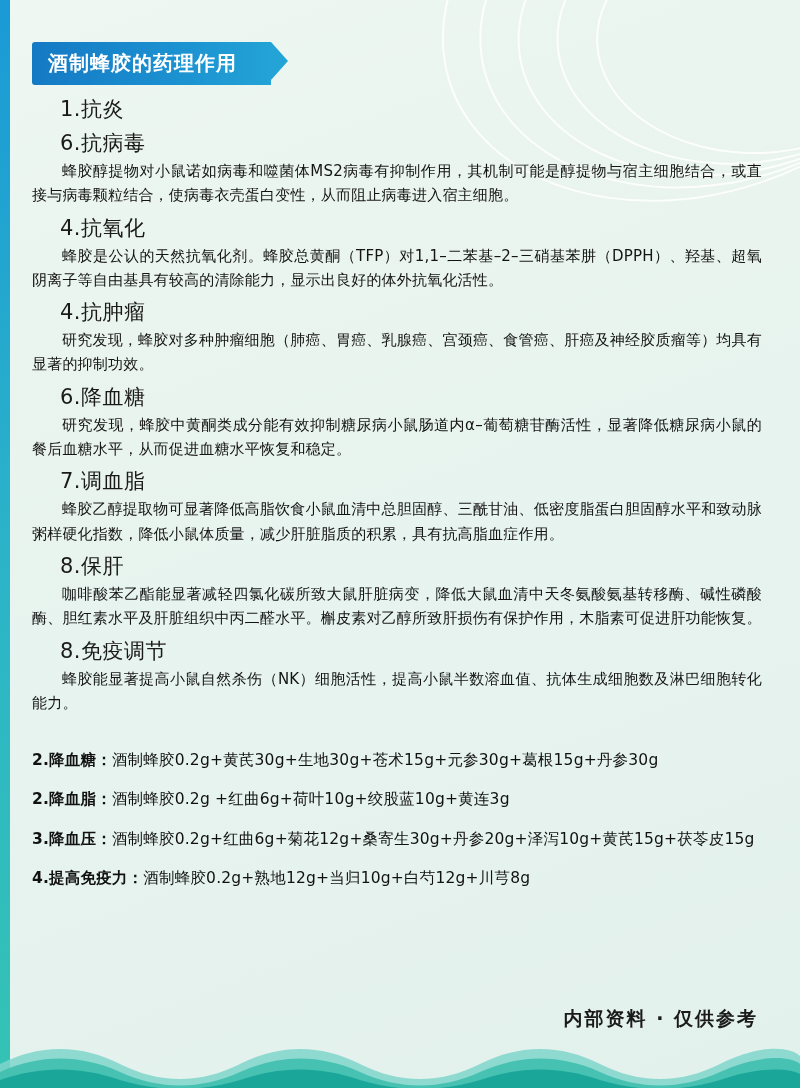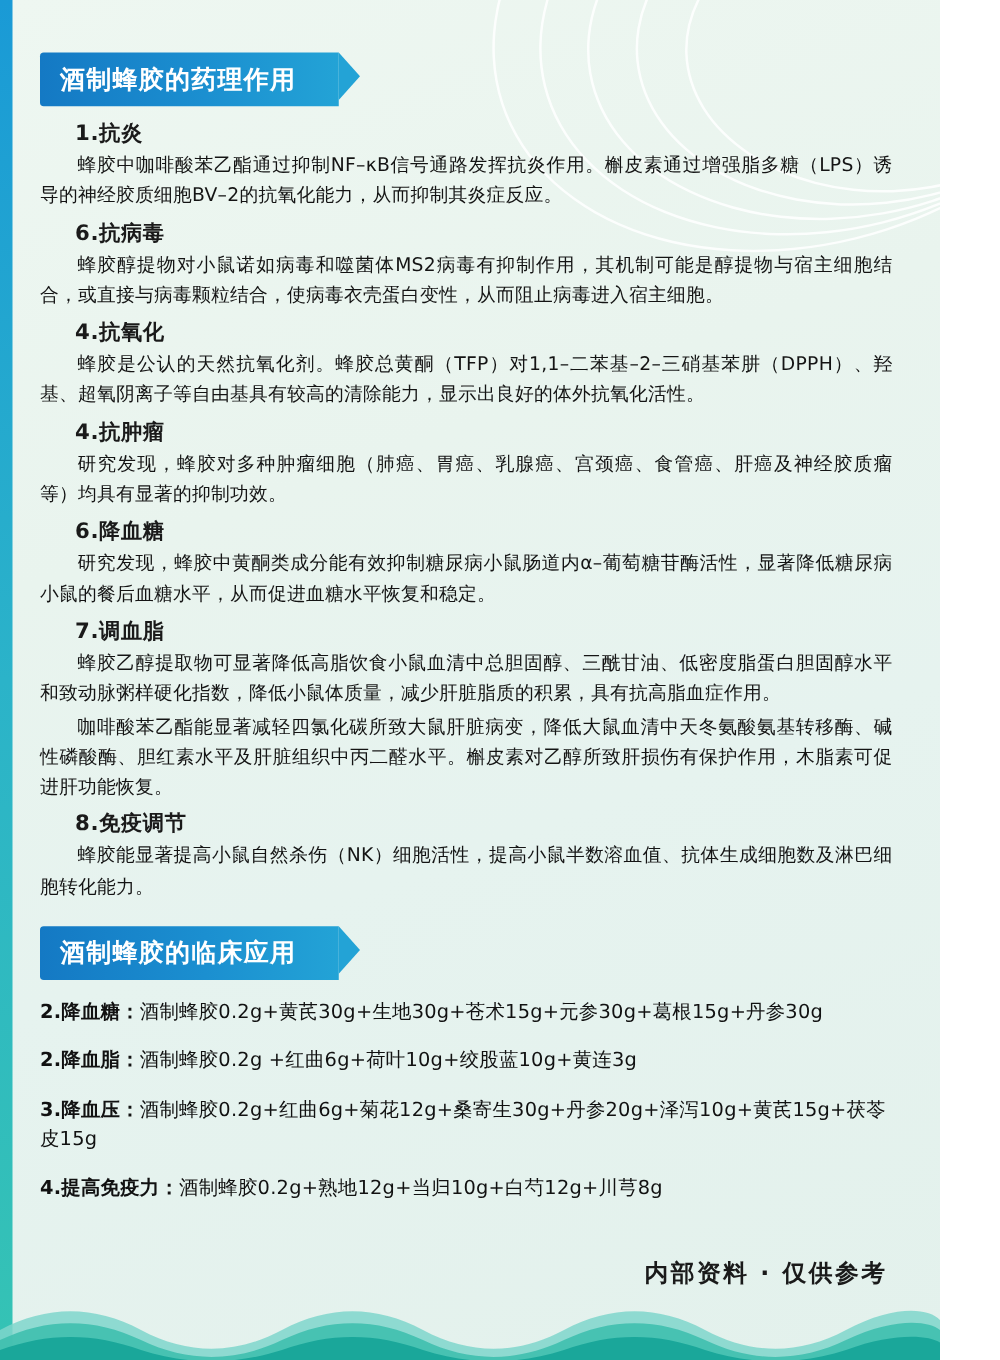--- a/index.html
+++ b/index.html
@@ -8,25 +8,24 @@
   }
   body {
     width: 800px;
     height: 1088px;
     font-family: "DejaVu Sans", "Liberation Sans", sans-serif;
     background: #ffffff;
     overflow: hidden;
   }
   .page {
     position: relative;
-    width: 704px;
+    width: 800px;
     height: 1088px;
     background: linear-gradient(160deg, #eef7f1 0%, #e9f4ee 35%, #e6f3ef 60%, #e3f1ec 100%);
     overflow: hidden;
-    padding-left: 48px;
   }
   
   .swirl {
     position: absolute;
     border: 2px solid rgba(255,255,255,0.85);
     border-radius: 50%;
     pointer-events: none;
   }
   .s1 { width: 520px; height: 380px; right: -160px; top: -190px; transform: rotate(-18deg); }
   .s2 { width: 470px; height: 340px; right: -150px; top: -160px; transform: rotate(-14deg); }
@@ -74,22 +73,22 @@
   .section1 { padding-top: 42px; }
   .section2 { padding-top: 18px; }
 
   .body-block {
     margin: 10px 0 0 0;
     padding: 0 8px 0 6px;
   }
 
   .item { margin-bottom: 2px; }
   .item-title {
-    font-size: 17px;
-    font-weight: bold;
+    font-size: 21px;
+    font-weight: normal;
     color: #1a1a1a;
     margin: 6px 0 2px 28px;
     letter-spacing: 0.5px;
   }
   .item-text {
     font-size: 15px;
     color: #141414;
     line-height: 1.62;
     text-align: justify;
     text-justify: inter-ideograph;
@@ -150,21 +149,20 @@
 
   <div class="content">
 
     <div class="section1">
       <div class="ribbon">酒制蜂胶的药理作用</div>
 
       <div class="body-block">
 
         <div class="item">
           <div class="item-title">1.抗炎</div>
-          <p class="item-text">蜂胶中咖啡酸苯乙酯通过抑制NF–κB信号通路发挥抗炎作用。槲皮素通过增强脂多糖（LPS）诱导的神经胶质细胞BV–2的抗氧化能力，从而抑制其炎症反应。</p>
         </div>
 
 
         <div class="item">
           <div class="item-title">6.抗病毒</div>
           <p class="item-text">蜂胶醇提物对小鼠诺如病毒和噬菌体MS2病毒有抑制作用，其机制可能是醇提物与宿主细胞结合，或直接与病毒颗粒结合，使病毒衣壳蛋白变性，从而阻止病毒进入宿主细胞。</p>
         </div>
 
         <div class="item">
           <div class="item-title">4.抗氧化</div>
@@ -180,34 +178,34 @@
           <div class="item-title">6.降血糖</div>
           <p class="item-text">研究发现，蜂胶中黄酮类成分能有效抑制糖尿病小鼠肠道内α–葡萄糖苷酶活性，显著降低糖尿病小鼠的餐后血糖水平，从而促进血糖水平恢复和稳定。</p>
         </div>
 
         <div class="item">
           <div class="item-title">7.调血脂</div>
           <p class="item-text">蜂胶乙醇提取物可显著降低高脂饮食小鼠血清中总胆固醇、三酰甘油、低密度脂蛋白胆固醇水平和致动脉粥样硬化指数，降低小鼠体质量，减少肝脏脂质的积累，具有抗高脂血症作用。</p>
         </div>
 
         <div class="item">
+          <div class="item-title">8.保肝</div>
           <p class="item-text">咖啡酸苯乙酯能显著减轻四氯化碳所致大鼠肝脏病变，降低大鼠血清中天冬氨酸氨基转移酶、碱性磷酸酶、胆红素水平及肝脏组织中丙二醛水平。槲皮素对乙醇所致肝损伤有保护作用，木脂素可促进肝功能恢复。</p>
         </div>
 
         <div class="item">
           <div class="item-title">8.免疫调节</div>
           <p class="item-text">蜂胶能显著提高小鼠自然杀伤（NK）细胞活性，提高小鼠半数溶血值、抗体生成细胞数及淋巴细胞转化能力。</p>
         </div>
 
 
       </div>
     </div>
 
     <div class="section2">
-      <div class="ribbon">酒制蜂胶的临床应用</div>
 
       <div class="clin-list">
         <div class="clin-row">
           <span class="clin-label">2.降血糖：</span><span class="clin-value">酒制蜂胶0.2g+黄芪30g+生地30g+苍术15g+元参30g+葛根15g+丹参30g</span>
         </div>
         <div class="clin-row">
           <span class="clin-label">2.降血脂：</span><span class="clin-value">酒制蜂胶0.2g +红曲6g+荷叶10g+绞股蓝10g+黄连3g</span>
         </div>
         <div class="clin-row">
           <span class="clin-label">3.降血压：</span><span class="clin-value">酒制蜂胶0.2g+红曲6g+菊花12g+桑寄生30g+丹参20g+泽泻10g+黄芪15g+茯苓皮15g</span>

